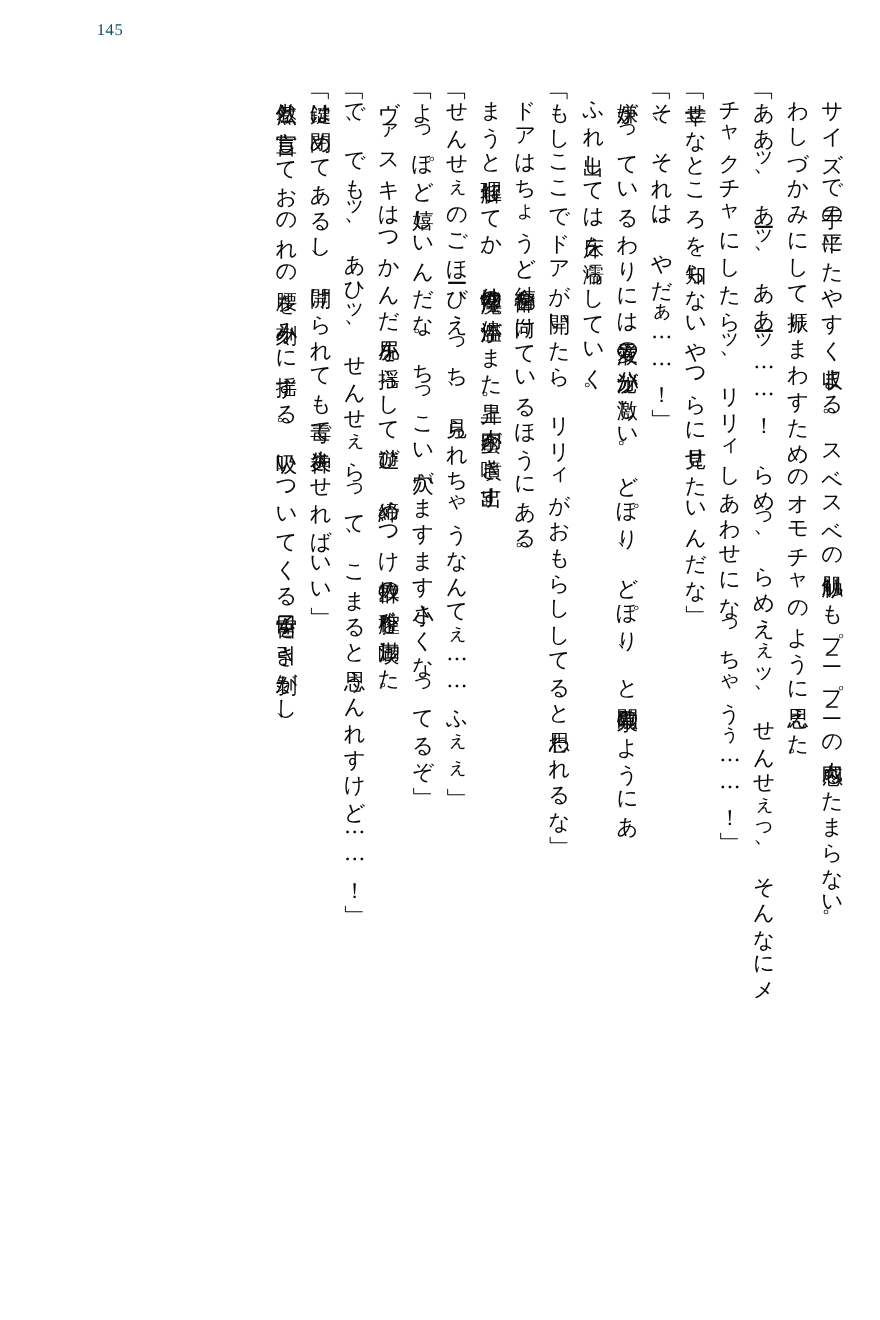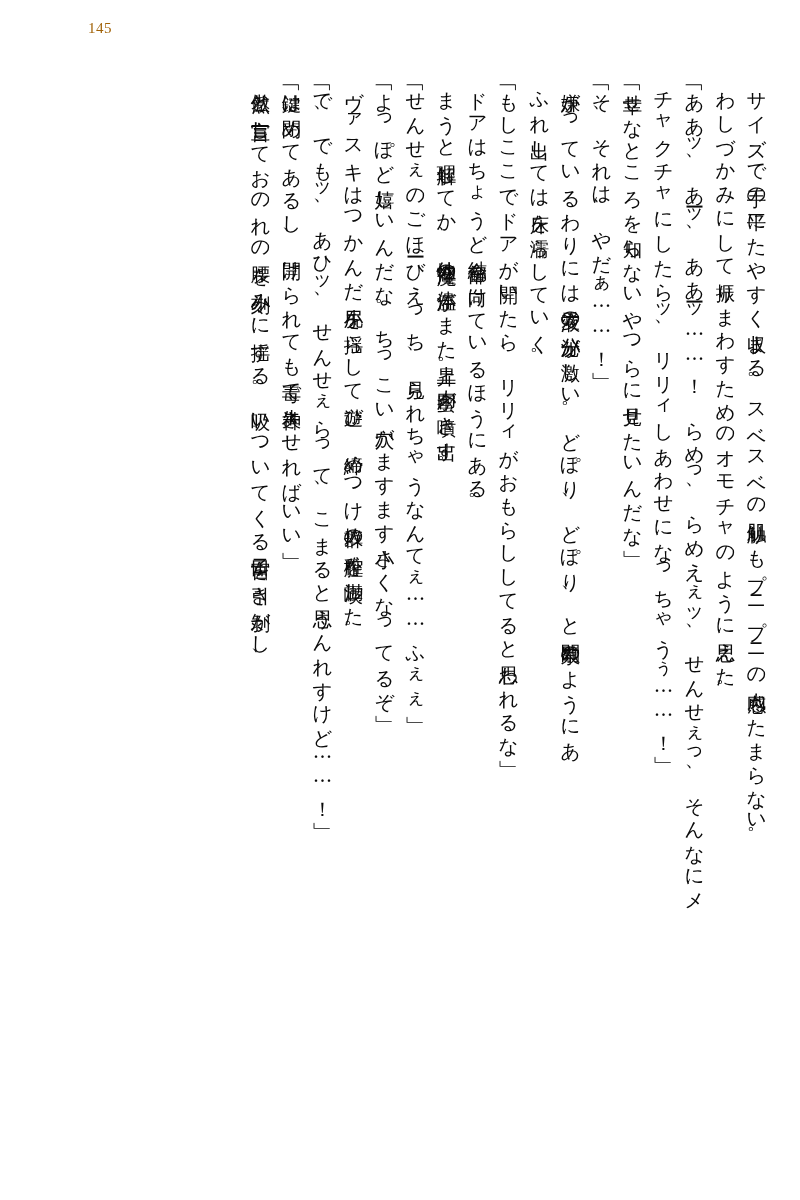--- a/index.html
+++ b/index.html
@@ -21,21 +21,21 @@
     box-sizing: border-box;
     background: #ffffff;
   }
   .page-number {
     position: absolute;
     top: 20px;
     left: 88px;
     font-size: 15px;
     letter-spacing: 0.5px;
     font-family: "Liberation Serif", "DejaVu Serif", serif;
-    color: #a16207;
+    color: #0c4a6e;
   }
   .text-block {
     position: absolute;
     top: 78px;
     left: 34px;
     right: 34px;
     height: 1080px;
     display: flex;
     flex-direction: row-reverse;
     justify-content: flex-start;

